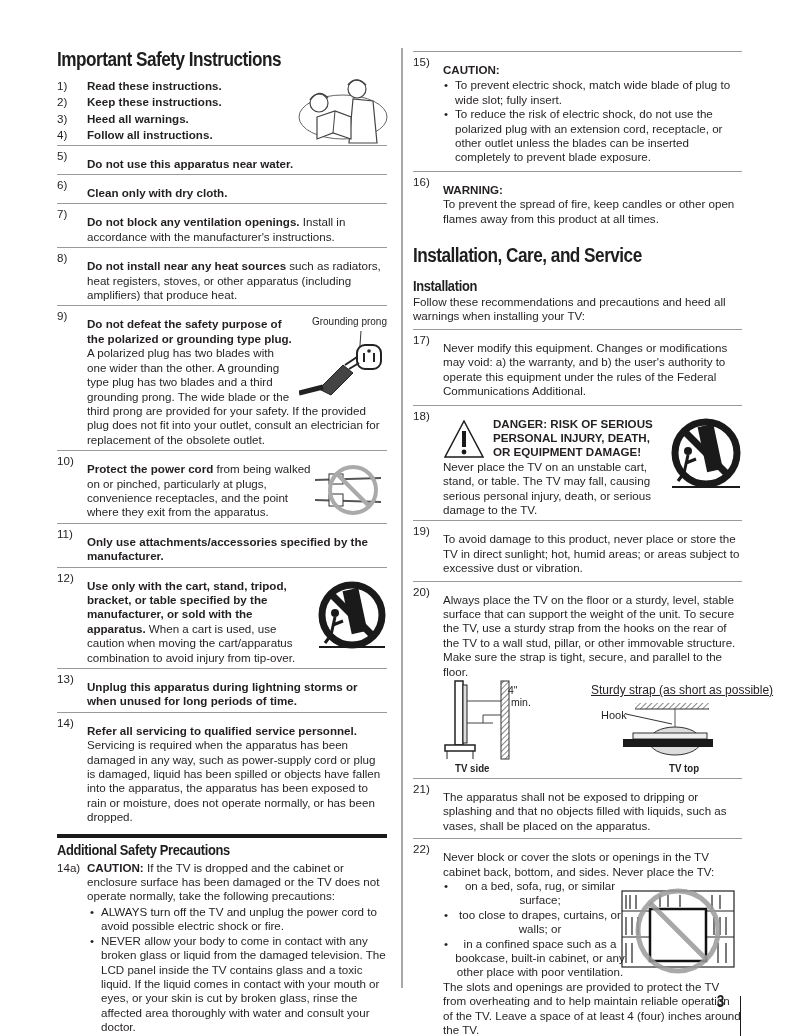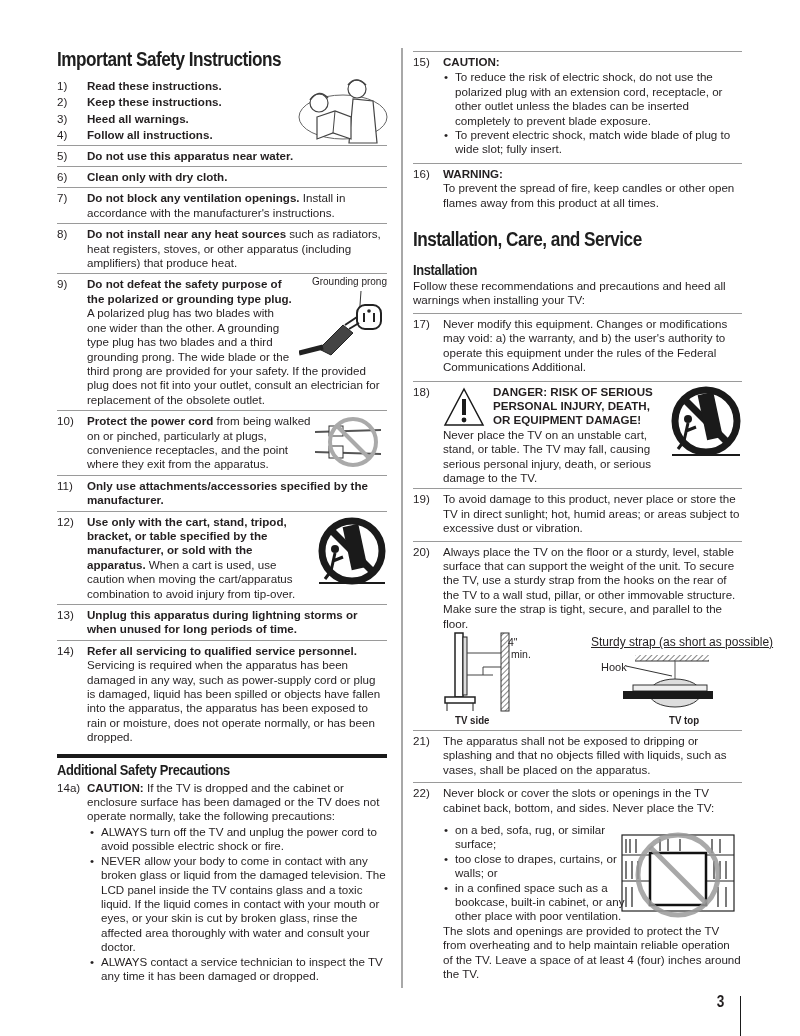--- a/index.html
+++ b/index.html
@@ -8,21 +8,21 @@
 
   .col { position: absolute; top: 0; }
   .col-left { left: 57px; width: 330px; }
   .col-right { left: 413px; width: 329px; }
 
   .vdivider { position: absolute; left: 401px; top: 48px; width: 2px; height: 940px; background: #a8a8a8; }
 
   .h1 { font-family: "Liberation Sans", sans-serif; font-weight: bold; font-size: 20px; line-height: 24px; letter-spacing: -0.6px; transform: scaleX(0.86); transform-origin: left center; white-space: nowrap; color: #1e1e1e; }
   .h2 { font-family: "Liberation Sans", sans-serif; font-weight: bold; font-size: 15px; line-height: 18px; letter-spacing: -0.4px; transform: scaleX(0.86); transform-origin: left center; white-space: nowrap; color: #1e1e1e; }
 
-  .item { position: relative; padding-left: 30px; border-top: 1px solid #9a9a9a; padding-top: 3px; padding-bottom: 3px; }
+  .item { position: relative; padding-left: 30px; border-top: 1px solid #9a9a9a; padding-top: 11px; padding-bottom: 3px; }
   .item.noline { border-top: none; }
   .num { position: absolute; left: 0; top: 3px; width: 28px; }
   .b { font-weight: bold; }
   .bullets { list-style: none; }
   .bullets li { position: relative; padding-left: 12px; }
   .bullets li::before { content: "•"; position: absolute; left: 1px; top: 0; }
 
   .fig { position: absolute; }
   .fig-label { font-size: 10.5px; position: absolute; white-space: nowrap; }
   .fig-cap { font-weight: bold; font-size: 11px; position: absolute; transform: scaleX(0.88); transform-origin: left; white-space: nowrap; }
@@ -155,22 +155,22 @@
     </div>
   </div>
 </div>
 
 <div class="col col-right">
   <div style="position:absolute; top:51px; left:0; width:329px;">
     <div class="item">
       <span class="num">15)</span>
       <span class="b">CAUTION:</span>
       <ul class="bullets" style="margin-top:1px;">
+        <li>To prevent electric shock, match wide blade of plug to wide slot; fully insert.</li>
         <li>To reduce the risk of electric shock, do not use the polarized plug with an extension cord, receptacle, or other outlet unless the blades can be inserted completely to prevent blade exposure.</li>
-        <li>To prevent electric shock, match wide blade of plug to wide slot; fully insert.</li>
       </ul>
     </div>
     <div class="item" style="margin-top:3px;">
       <span class="num">16)</span>
       <div class="b">WARNING:</div>
       <div>To prevent the spread of fire, keep candles or other open flames away from this product at all times.</div>
     </div>
 
     <div class="h1" style="margin-top:14px;">Installation, Care, and Service</div>
     <div class="h2" style="margin-top:10px;">Installation</div>
@@ -284,21 +284,21 @@
               <line x1="100" y1="30" x2="100" y2="48"></line>
               <line x1="106" y1="30" x2="106" y2="48"></line>
             <line x1="6" y1="56" x2="6" y2="76"></line>
               <line x1="12" y1="56" x2="12" y2="76"></line>
             <line x1="98" y1="56" x2="98" y2="76"></line>
               <line x1="106" y1="56" x2="106" y2="76"></line>
           </g>
           <circle cx="58" cy="44" r="40" fill="none" stroke="#9a9a9a" stroke-width="5" opacity="0.85"></circle>
           <line x1="30" y1="16" x2="86" y2="72" stroke="#9a9a9a" stroke-width="5" opacity="0.85"></line>
         </svg>
-        <ul class="bullets" style="width:182px; margin-top:8px;">
+        <ul class="bullets" style="width:182px; margin-top:0;text-align:center;">
           <li>on a bed, sofa, rug, or similar surface;</li>
           <li>too close to drapes, curtains, or walls; or</li>
           <li>in a confined space such as a bookcase, built-in cabinet, or any other place with poor ventilation.</li>
         </ul>
       </div>
       <div style="margin-left:0;">The slots and openings are provided to protect the TV from overheating and to help maintain reliable operation of the TV. Leave a space of at least 4 (four) inches around the TV.</div>
     </div>
   </div>
 </div>
 

